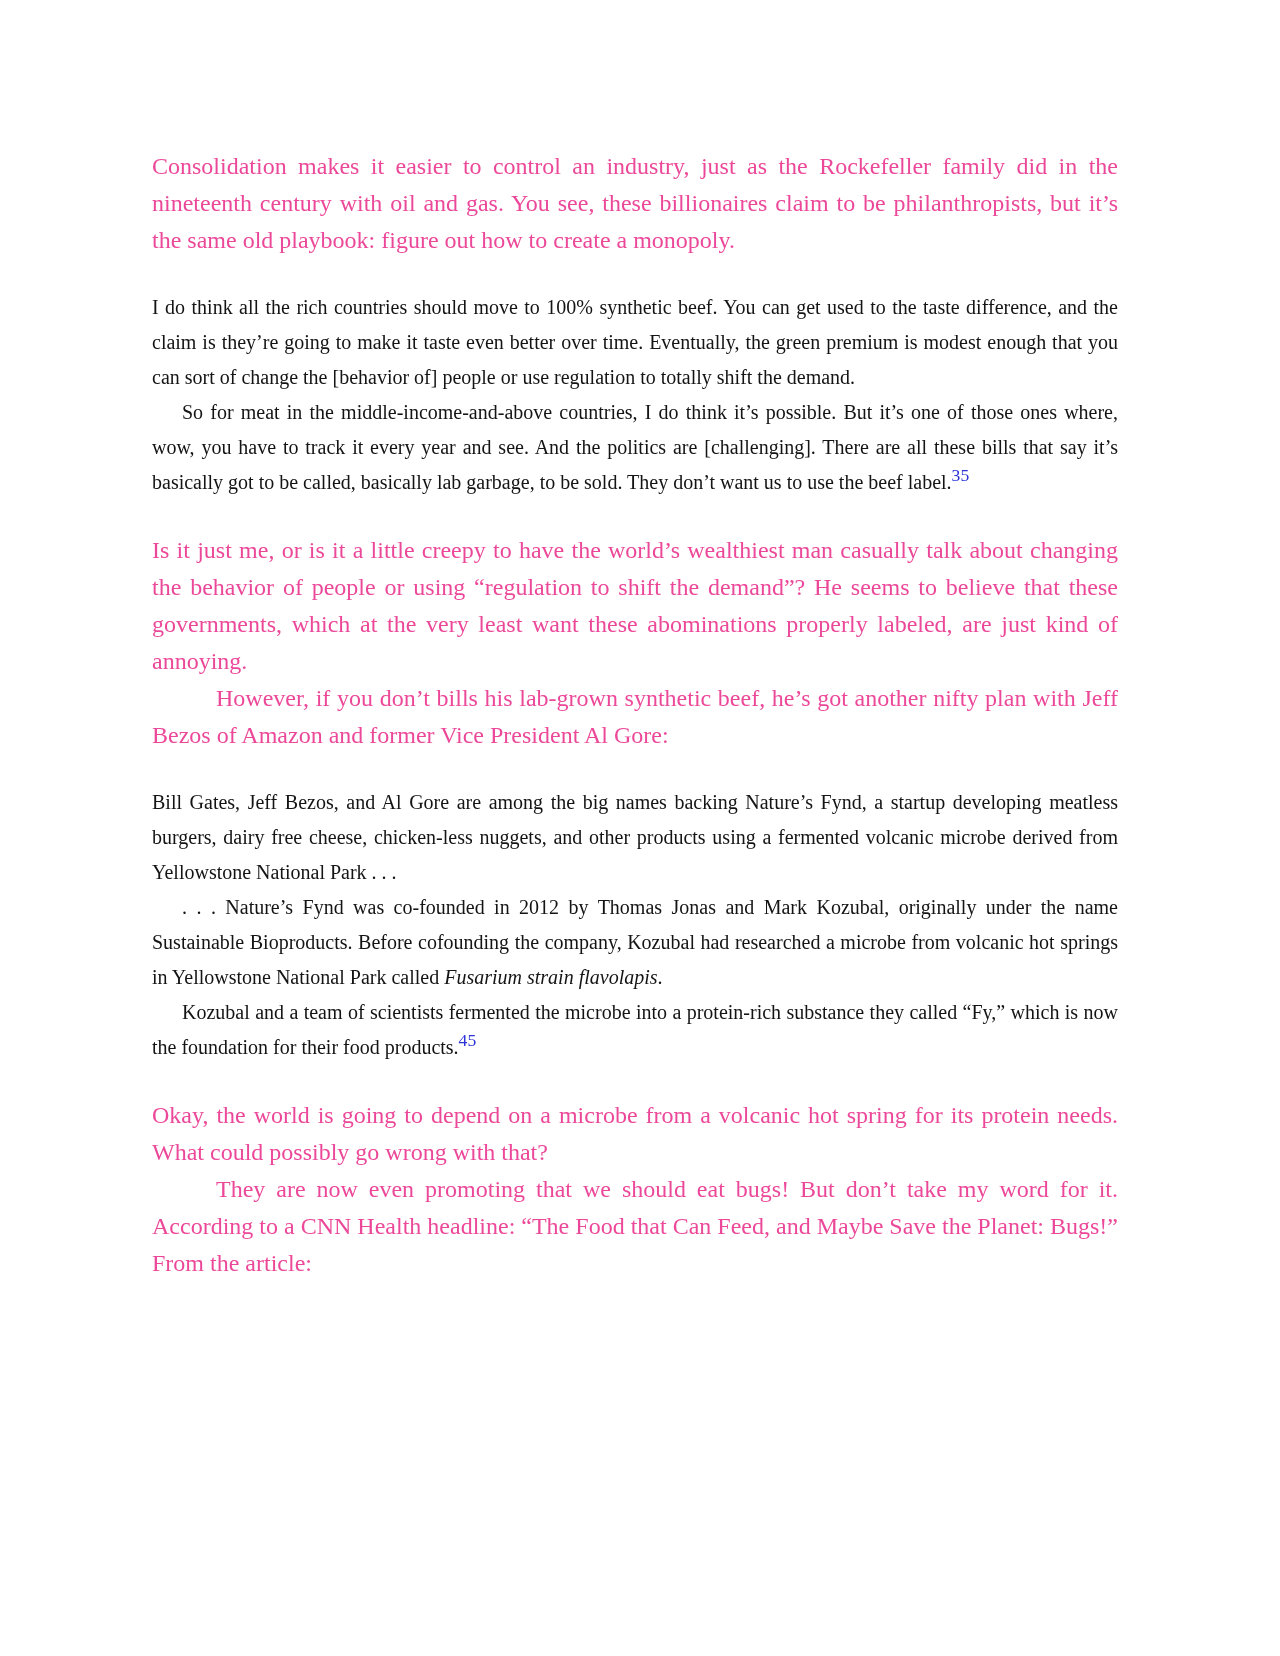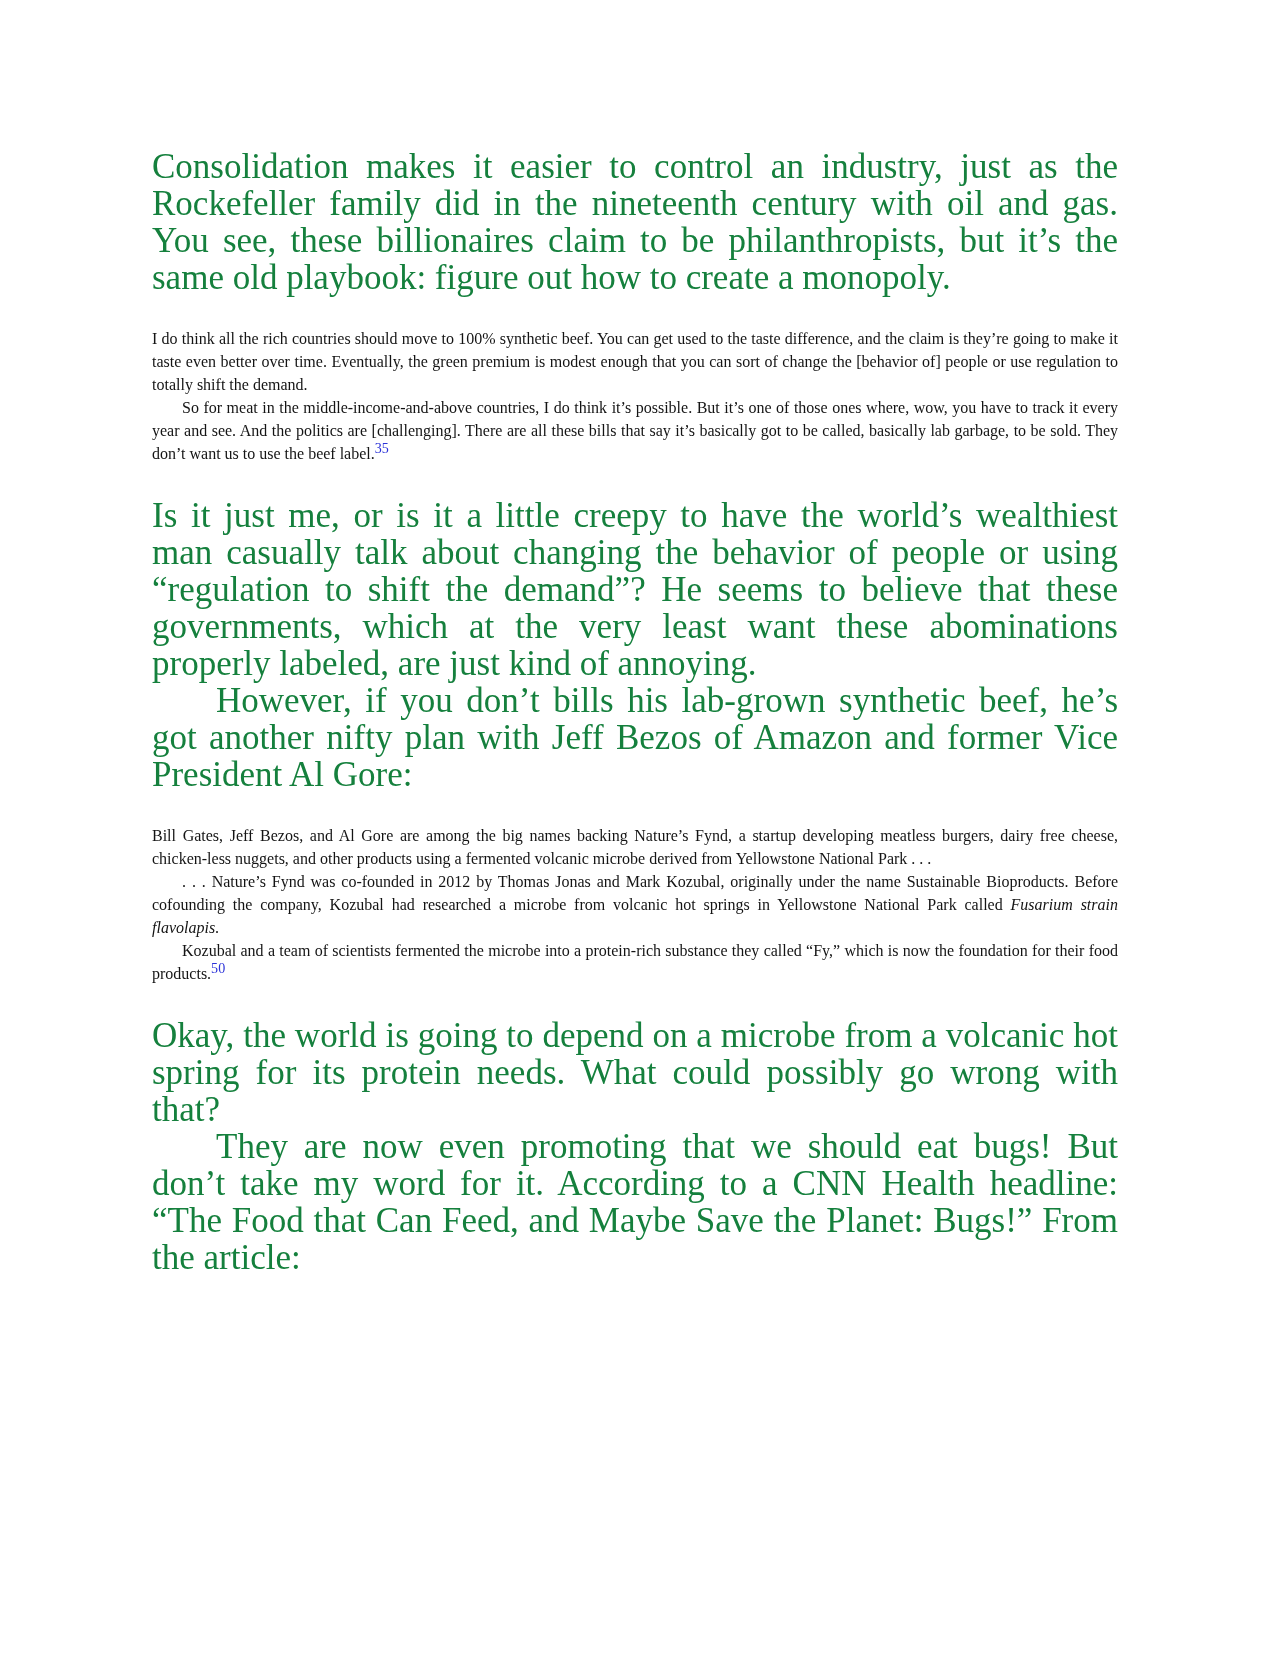--- a/index.html
+++ b/index.html
@@ -24,35 +24,35 @@
     position: absolute;
     left: 152px;
     top: 148px;
     width: 966px;
   }
   p {
     margin: 0;
     padding: 0;
   }
   .body-para {
-    font-size: 35px;
+    font-size: 24px;
     line-height: 37px;
     text-align: justify;
-    color: #15803d;
+    color: #ec4899;
     font-family: Liberation Serif, serif;
   }
   .body-para.indent {
     text-indent: 64px;
   }
   .quote-block {
     margin: 31px 0;
   }
   .quote-para {
-    font-size: 16px;
-    line-height: 23px;
+    font-size: 20px;
+    line-height: 35px;
     text-align: justify;
     color: #141414;
   }
   .quote-para.qindent {
     text-indent: 30px;
   }
   .fn-link {
     color: #2b32d8;
     font-size: 0.88em;
     position: relative;
@@ -77,21 +77,21 @@
       <p class="quote-para qindent"><span>So for meat in the middle-income-and-above countries, I do think it’s possible. But it’s one of those ones where, wow, you have to track it every year and see. And the politics are [challenging]. There are all these bills that say it’s basically got to be called, basically lab garbage, to be sold. They don’t want us to use the beef label.</span><a class="fn-link">35</a></p>
     </div>
 
     <p class="body-para">Is it just me, or is it a little creepy to have the world’s wealthiest man casually talk about changing the behavior of people or using “regulation to shift the demand”? He seems to believe that these governments, which at the very least want these abominations properly labeled, are just kind of annoying.</p>
 
     <p class="body-para indent">However, if you don’t bills his lab-grown synthetic beef, he’s got another nifty plan with Jeff Bezos of Amazon and former Vice President Al Gore:</p>
 
     <div class="quote-block">
       <p class="quote-para">Bill Gates, Jeff Bezos, and Al Gore are among the big names backing Nature’s Fynd, a startup developing meatless burgers, dairy free cheese, chicken-less nuggets, and other products using a fermented volcanic microbe derived from Yellowstone National Park . . .</p>
       <p class="quote-para qindent"><span>. . . Nature’s Fynd was co-founded in 2012 by Thomas Jonas and Mark Kozubal, originally under the name Sustainable Bioproducts. Before cofounding the company, Kozubal had researched a microbe from volcanic hot springs in Yellowstone National Park called </span><span class="italic">Fusarium strain flavolapis</span><span>.</span></p>
-      <p class="quote-para qindent"><span>Kozubal and a team of scientists fermented the microbe into a protein-rich substance they called “Fy,” which is now the foundation for their food products.</span><a class="fn-link">50</a></p>
+      <p class="quote-para qindent"><span>Kozubal and a team of scientists fermented the microbe into a protein-rich substance they called “Fy,” which is now the foundation for their food products.</span><a class="fn-link">45</a></p>
     </div>
 
     <p class="body-para">Okay, the world is going to depend on a microbe from a volcanic hot spring for its protein needs. What could possibly go wrong with that?</p>
 
     <p class="body-para indent">They are now even promoting that we should eat bugs! But don’t take my word for it. According to a CNN Health headline: “The Food that Can Feed, and Maybe Save the Planet: Bugs!” From the article:</p>
 
   </div>
 </div>
 
 </body></html>

